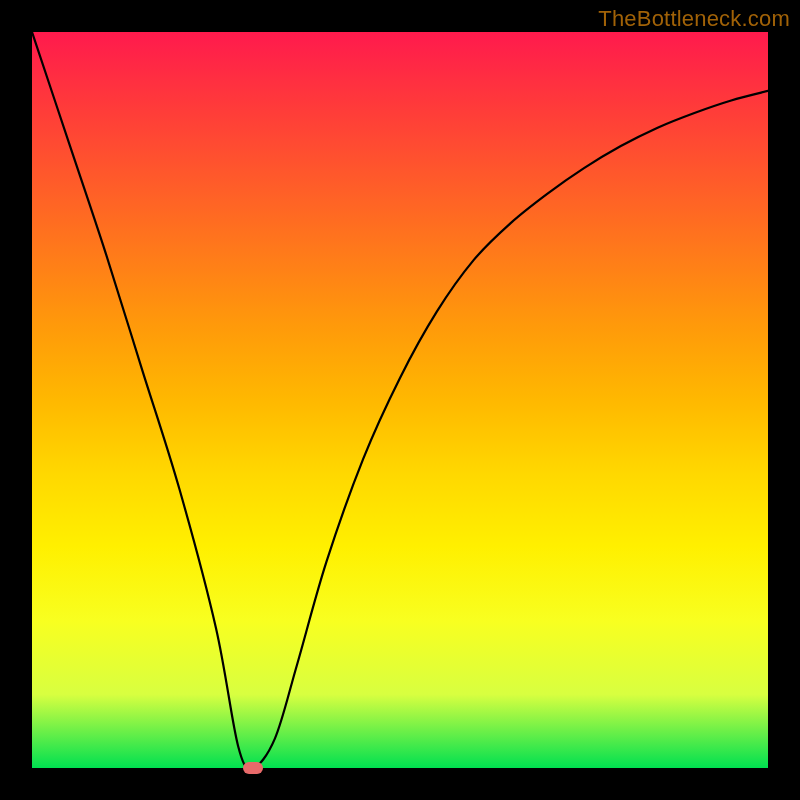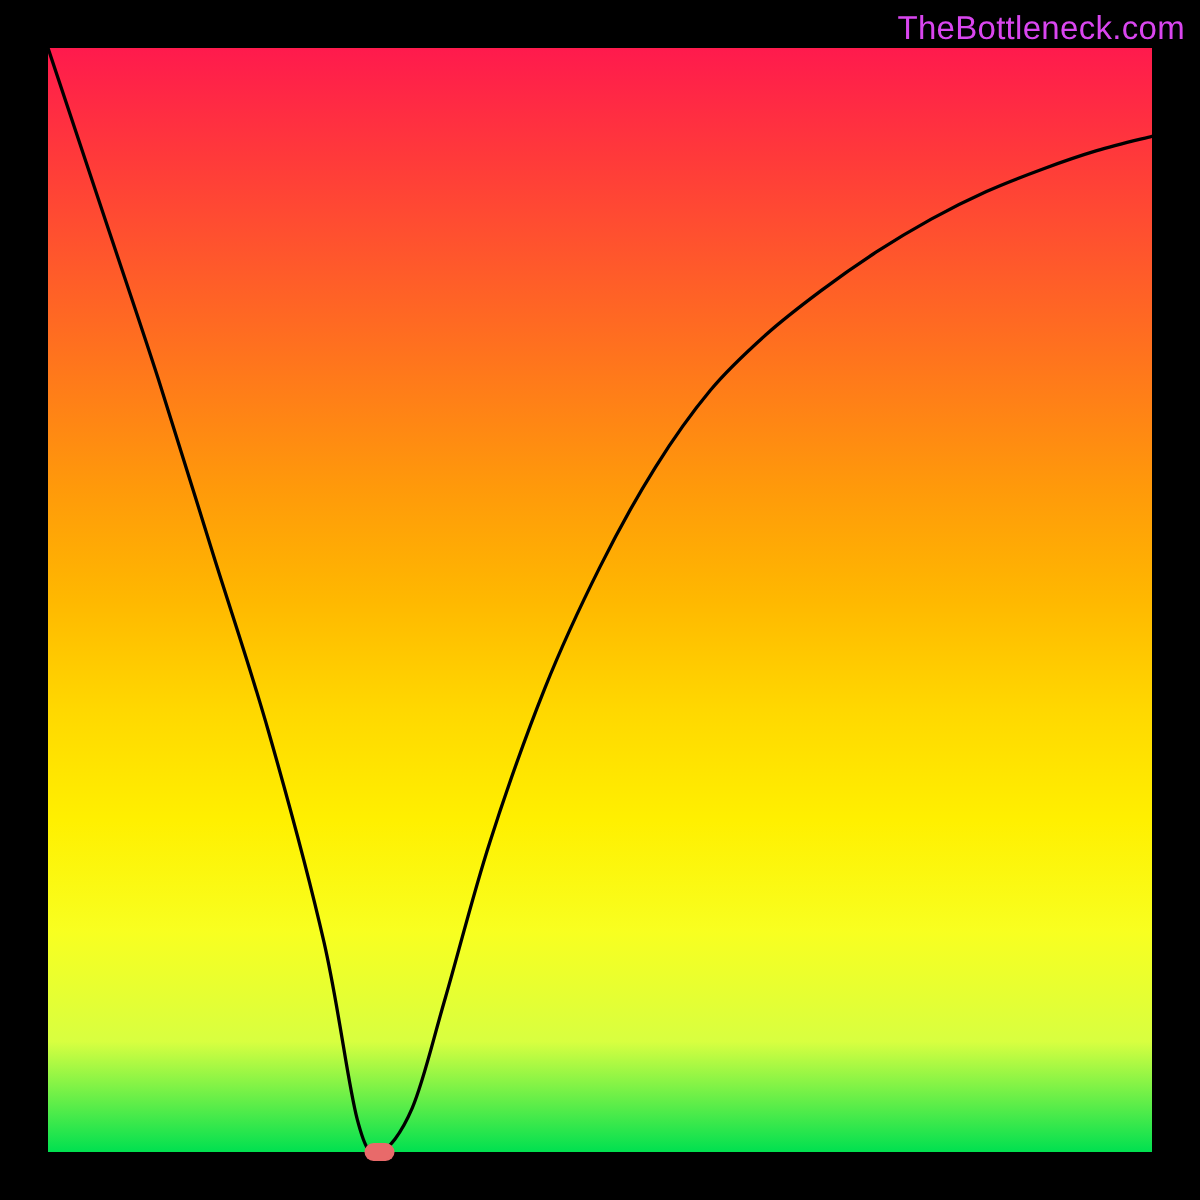--- a/index.html
+++ b/index.html
@@ -33,21 +33,21 @@
       #ffd800 60%,
       #fff000 70%,
       #f8ff20 80%,
       #d8ff40 90%,
       #00e050 100%);
   }
   .watermark {
     position: absolute;
     top: 6px;
     right: 10px;
-    color: #d946ef;
+    color: #a16207;
     font-size: 22px;
     font-weight: 500;
     letter-spacing: 0.2px;
     user-select: none;
   }
   svg.curve {
     position: absolute;
     left: 0;
     top: 0;
     width: 736px;

